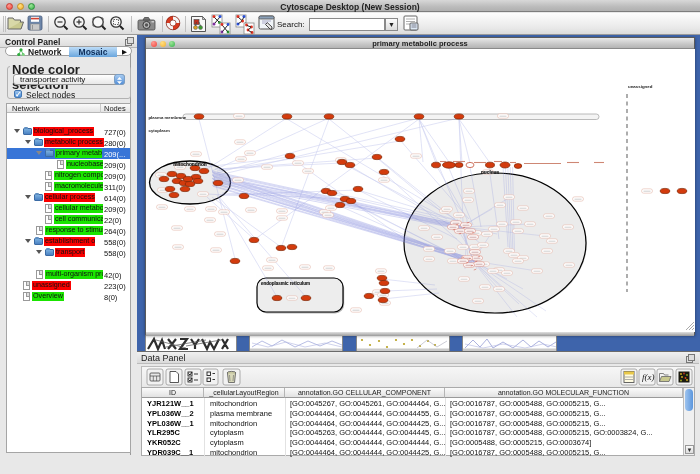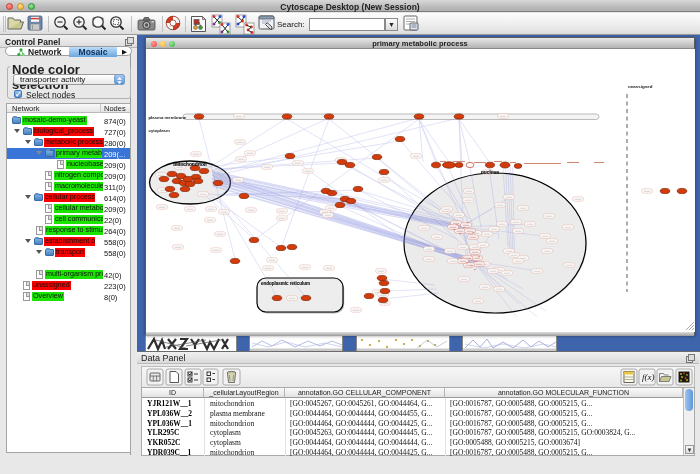--- a/index.html
+++ b/index.html
@@ -46,21 +46,21 @@
 .file:before{content:"";position:absolute;right:0;top:0;width:2.5px;height:2.5px;background:#ddd;border-left:1px solid #999;border-bottom:1px solid #999;}
 
 #mdi{left:137px;top:35px;width:563px;height:316px;background:#3e64ab;}
 #dp{left:137px;top:351px;width:563px;height:104px;background:#e8e8e8;border-top:1px solid #6b6b6b;}
 #dptitle{position:absolute;left:0;top:0;width:562px;height:12px;background:linear-gradient(#f0f0f0,#dadada);border-bottom:1px solid #bbb;}
 #dptitle span{position:absolute;left:4px;top:1px;font-size:9px;color:#222;}
 #dpbar{position:absolute;left:4px;top:14px;width:554px;height:30px;background:linear-gradient(#f6f6f6,#e3e3e3);border:1px solid #bbb;}
 
 #dtable{position:absolute;left:4px;top:35px;width:554px;height:69px;background:#fff;border:1px solid #aaa;}
 .dhc{position:absolute;top:0;height:10px;background:linear-gradient(#fbfbfb,#e2e2e2);border-right:1px solid #b5b5b5;border-bottom:1px solid #9a9a9a;font-size:7px;color:#222;text-align:center;line-height:10px;overflow:hidden;}
-.drow{position:absolute;left:0;width:540px;height:9.8px;font-size:7.5px;line-height:9.8px;white-space:nowrap;overflow:hidden;font-family:Liberation Serif, serif;}
+.drow{position:absolute;left:0;width:540px;height:9.8px;font-size:7.5px;line-height:9.8px;white-space:nowrap;overflow:hidden;}
 .drow b{position:absolute;left:5px;font-weight:bold;color:#000;}
 .drow .c2{position:absolute;left:68px;color:#111;}
 .drow .c3{position:absolute;left:148px;color:#111;}
 .drow .c4{position:absolute;left:308px;color:#111;}
 .dsb{position:absolute;right:0;top:0;width:11px;height:67px;background:#f0f0f0;border-left:1px solid #bbb;}
 
 #status{left:0;top:455px;width:700px;height:19px;background:#e8e8e8;}
 #status .s{position:absolute;top:7px;font-size:7px;color:#222;}
 .btab{position:absolute;top:-3px;height:11px;border:1px solid #9a9a9a;background:linear-gradient(#fdfdfd,#e6e6e6);font-size:7.5px;color:#111;line-height:10px;padding:0 4px;border-radius:2px;}
 .btabsel{background:#a8c8ea;border-color:#7a9cc0;}
@@ -221,25 +221,20 @@
           <path d="M4.5 8L2 5.2h5z" fill="#fff"></path>
         </svg>
       </div>
   <div id="cbx">✓</div>
   <div id="cbxlbl">Select nodes</div>
   <div id="treebox">
     <div id="treehdr">
           <span class="h1">Network</span>
           <span class="vd"></span>
           <span class="h2">Nodes</span>
-        </div>
-    <div class="trow" style="top:11px">
-          <span class="fold" style="left:5px"></span>
-          <span class="lbl gbg" style="left:15px">mosaic-demo-yeast</span>
-          <span class="num">874(0)</span>
         </div>
     <div class="trow" style="top:22px">
           <span class="tri" style="left:7px"></span>
           <span class="fold" style="left:16px"></span>
           <span class="lbl rbg" style="left:26px">biological_process</span>
           <span class="num">727(0)</span>
         </div>
     <div class="trow" style="top:33px">
           <span class="tri" style="left:18px"></span>
           <span class="fold" style="left:27px"></span>

